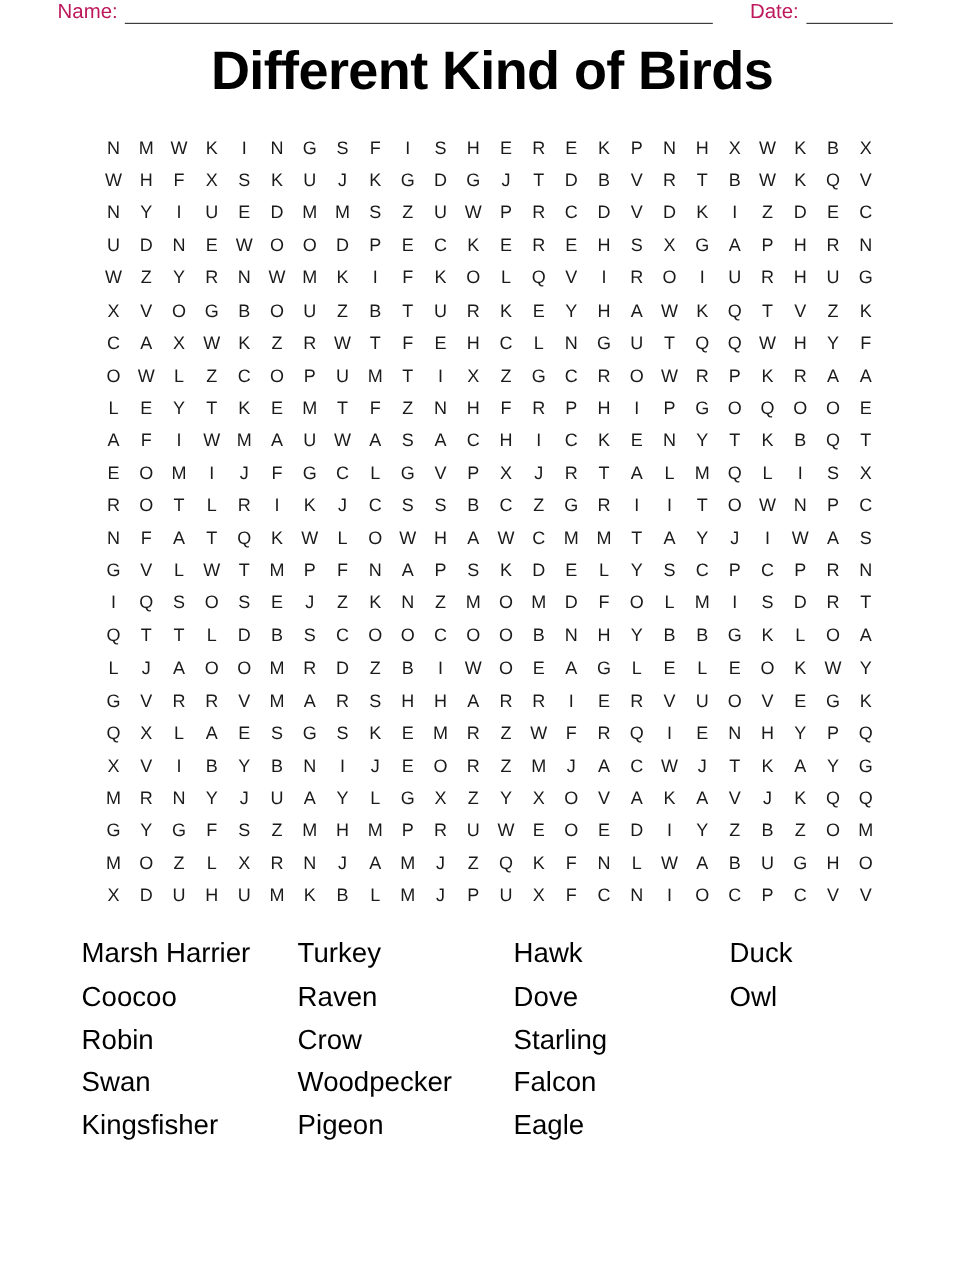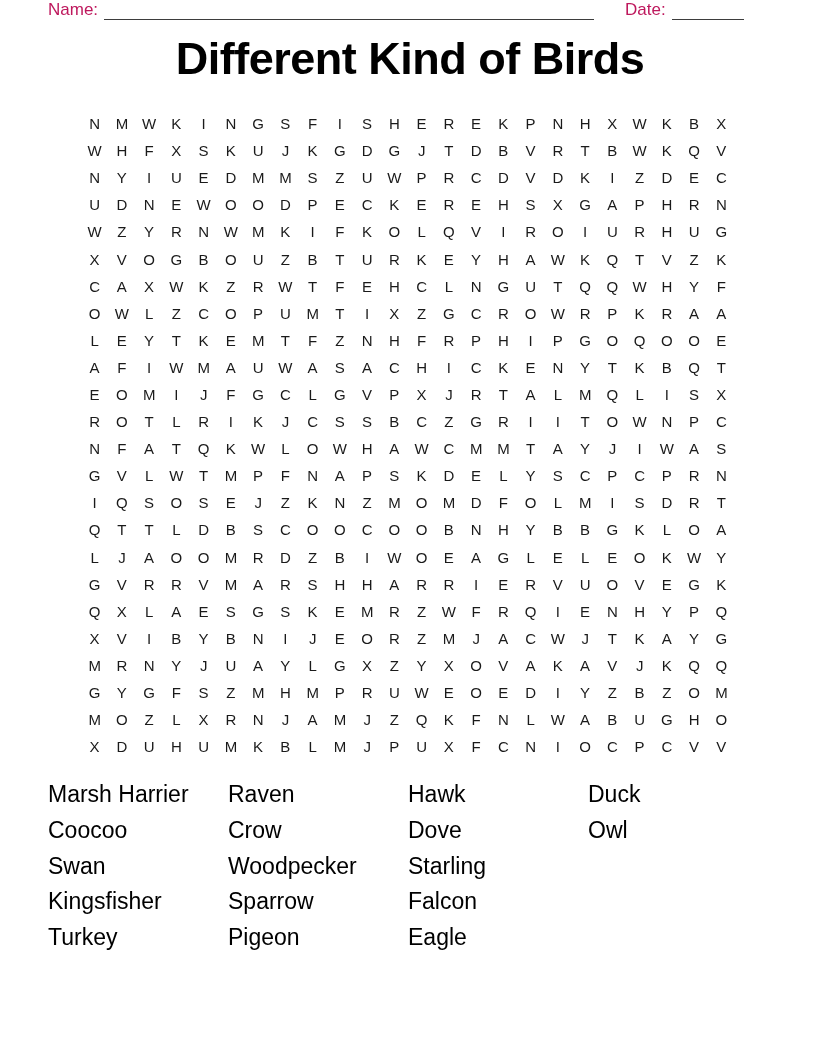--- a/index.html
+++ b/index.html
@@ -49,20 +49,21 @@
     display: grid;
     grid-auto-flow: column;
     grid-template-rows: repeat(5, 35.7px);
     grid-template-columns: repeat(4, 180px);
     align-items: center;
   }
   .word {
     font-size: 23px; font-weight: 500; color: #000;
     white-space: nowrap;
     font-family: "Liberation Sans", "DejaVu Sans", sans-serif;
+    margin-left: 20px;
   }
 </style>
 </head>
 <body>
 
 <div class="page">
 
   <div class="hdr-field name-field">
     <span class="hdr-label">Name:</span>
     <span class="fill-line"></span>
@@ -650,27 +651,27 @@
       <span class="cell">C</span>
       <span class="cell">P</span>
       <span class="cell">C</span>
       <span class="cell">V</span>
       <span class="cell">V</span>
     </div>
 
   <div class="word-list">
       <span class="word">Marsh Harrier</span>
       <span class="word">Coocoo</span>
+      <span class="word">Robin</span>
       <span class="word">Swan</span>
       <span class="word">Kingsfisher</span>
       <span class="word">Turkey</span>
       <span class="word">Raven</span>
       <span class="word">Crow</span>
       <span class="word">Woodpecker</span>
-      <span class="word">Sparrow</span>
       <span class="word">Pigeon</span>
       <span class="word">Hawk</span>
       <span class="word">Dove</span>
       <span class="word">Starling</span>
       <span class="word">Falcon</span>
       <span class="word">Eagle</span>
       <span class="word">Duck</span>
       <span class="word">Owl</span>
     </div>
 

